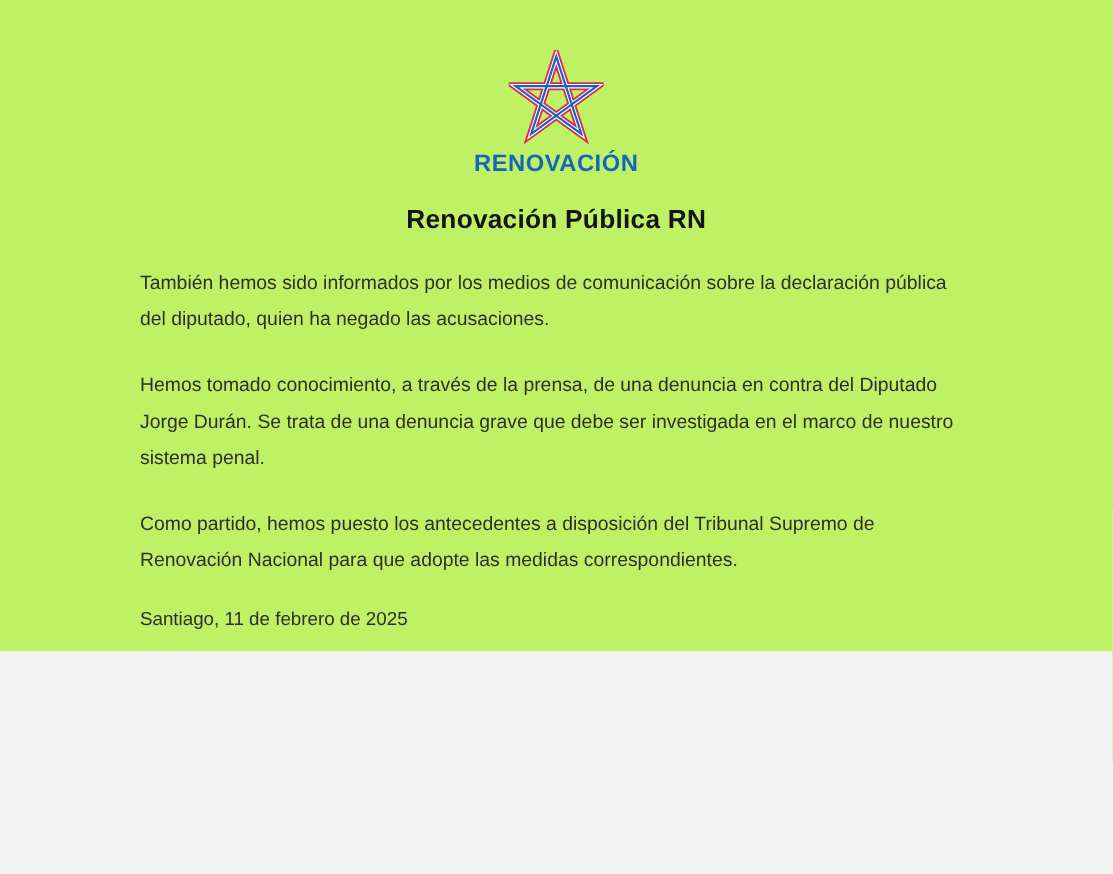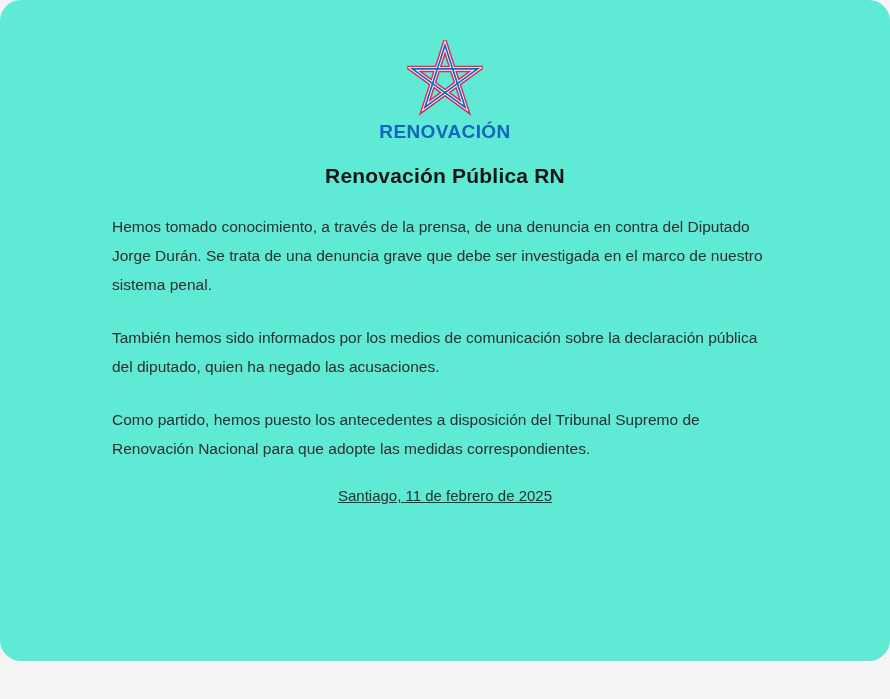--- a/index.html
+++ b/index.html
@@ -3,25 +3,24 @@
 <meta charset="utf-8">
 <style>
   html,body{margin:0;padding:0;}
   body{
     font-family:"Liberation Sans", sans-serif;
     background:#f4f4f4;
   }
   .page{
     position:relative;
     width:890px;
-    height:661px;
+    height:521px;
     margin:0 auto;
-    background:#5eead4;
+    background:#bef264;
     overflow:hidden;
-    border-radius:21px;
   }
   .content{
     width:666px;
     margin:0 auto;
     padding-top:40px;
   }
   .logo-block{
     text-align:center;
     margin:0 auto;
   }
@@ -55,22 +54,21 @@
     margin:24px 0 0 0;
     font-size:15.5px;
     line-height:29px;
     color:#2e2e2e;
     text-align:left;
   }
   .dateline{
     margin-top:24px;
     font-size:15px;
     color:#2e2e2e;
-    text-align:center;
-    text-decoration:underline;
+    text-align:left;
   }
 </style>
 </head>
 <body>
 
 <div class="page">
   <div class="content">
 
     <div class="logo-block">
       <svg class="logo-star" viewBox="0 0 100 100" xmlns="http://www.w3.org/2000/svg">
@@ -80,21 +78,21 @@
         <path d="M50,7 L76.4,88.4 L7.2,38.1 L92.8,38.1 L23.6,88.4 Z" fill="none" stroke-width="2.3" stroke-linejoin="miter" stroke="#1565c0"></path>
       </svg>
       <div class="logo-wordmark">
         <div>RENOVACIÓN</div>
       </div>
     </div>
 
     <h1 class="doc-title">Renovación Pública RN</h1>
 
     <div class="body-text">
+      <p>También hemos sido informados por los medios de comunicación sobre la declaración pública del diputado, quien ha negado las acusaciones.</p>
       <p>Hemos tomado conocimiento, a través de la prensa, de una denuncia en contra del Diputado Jorge Durán. Se trata de una denuncia grave que debe ser investigada en el marco de nuestro sistema penal.</p>
-      <p>También hemos sido informados por los medios de comunicación sobre la declaración pública del diputado, quien ha negado las acusaciones.</p>
       <p>Como partido, hemos puesto los antecedentes a disposición del Tribunal Supremo de Renovación Nacional para que adopte las medidas correspondientes.</p>
     </div>
 
     <div class="dateline">Santiago, 11 de febrero de 2025</div>
 
   </div>
 </div>
 
 </body></html>

